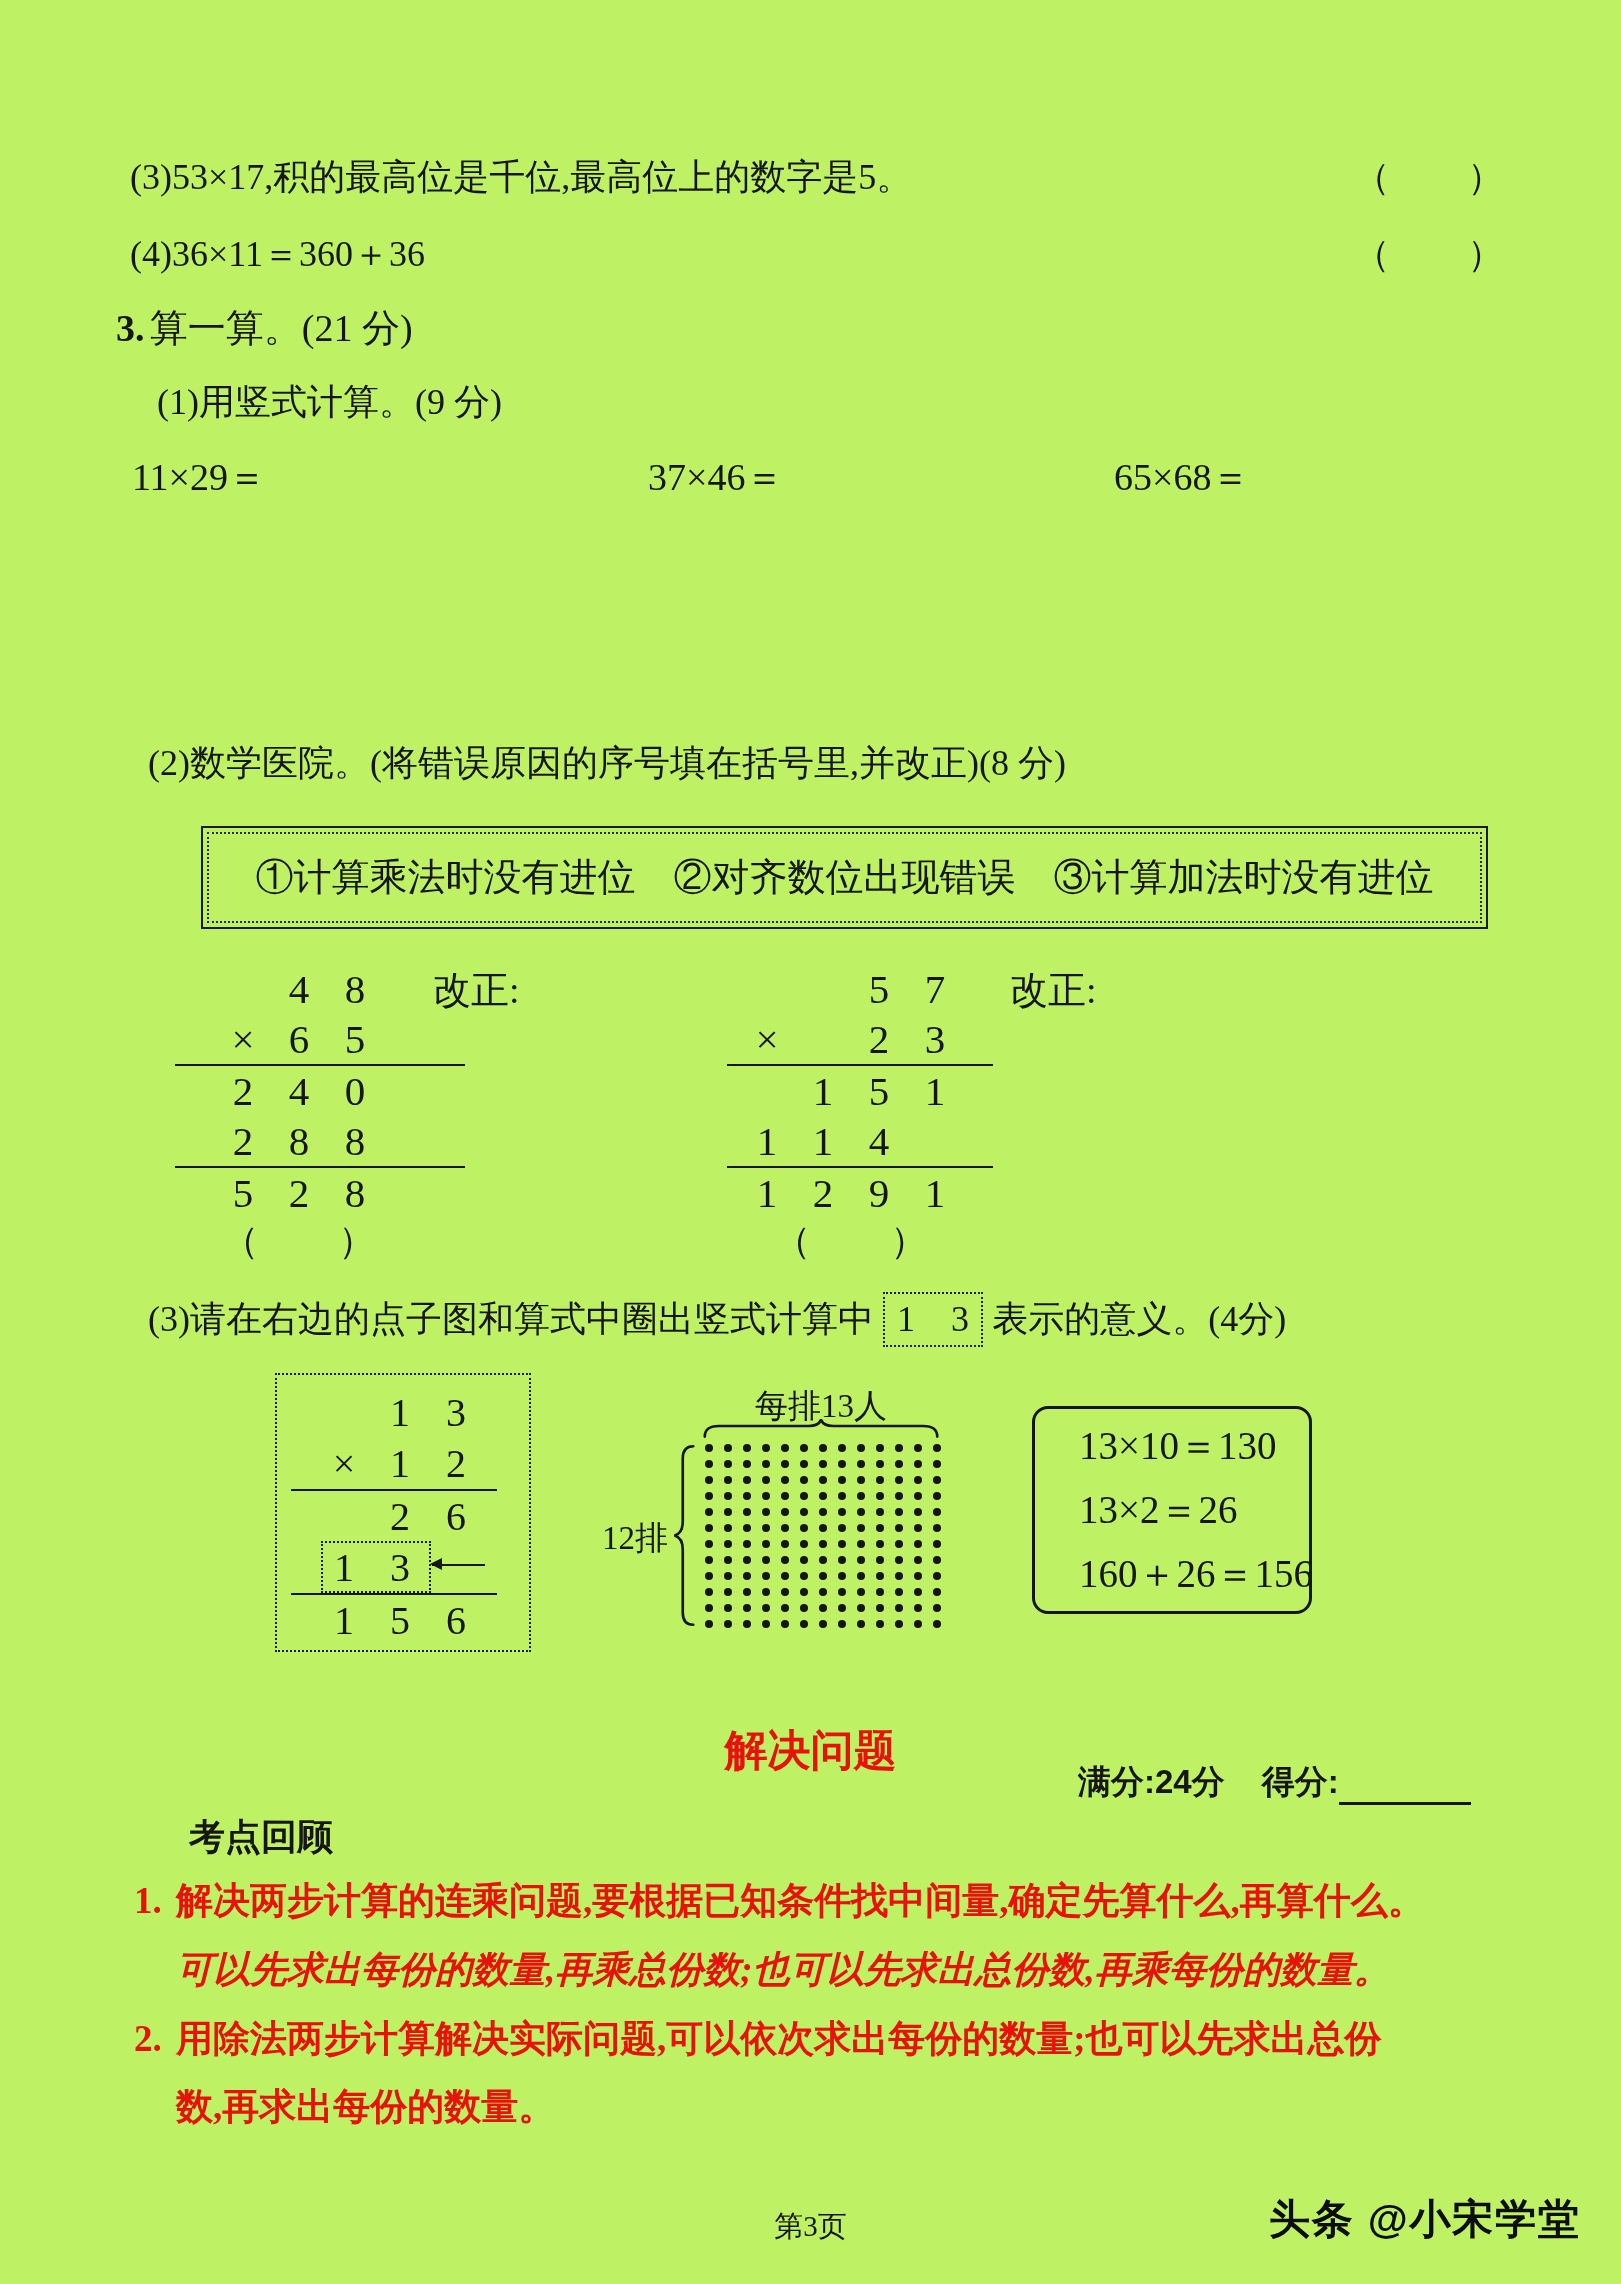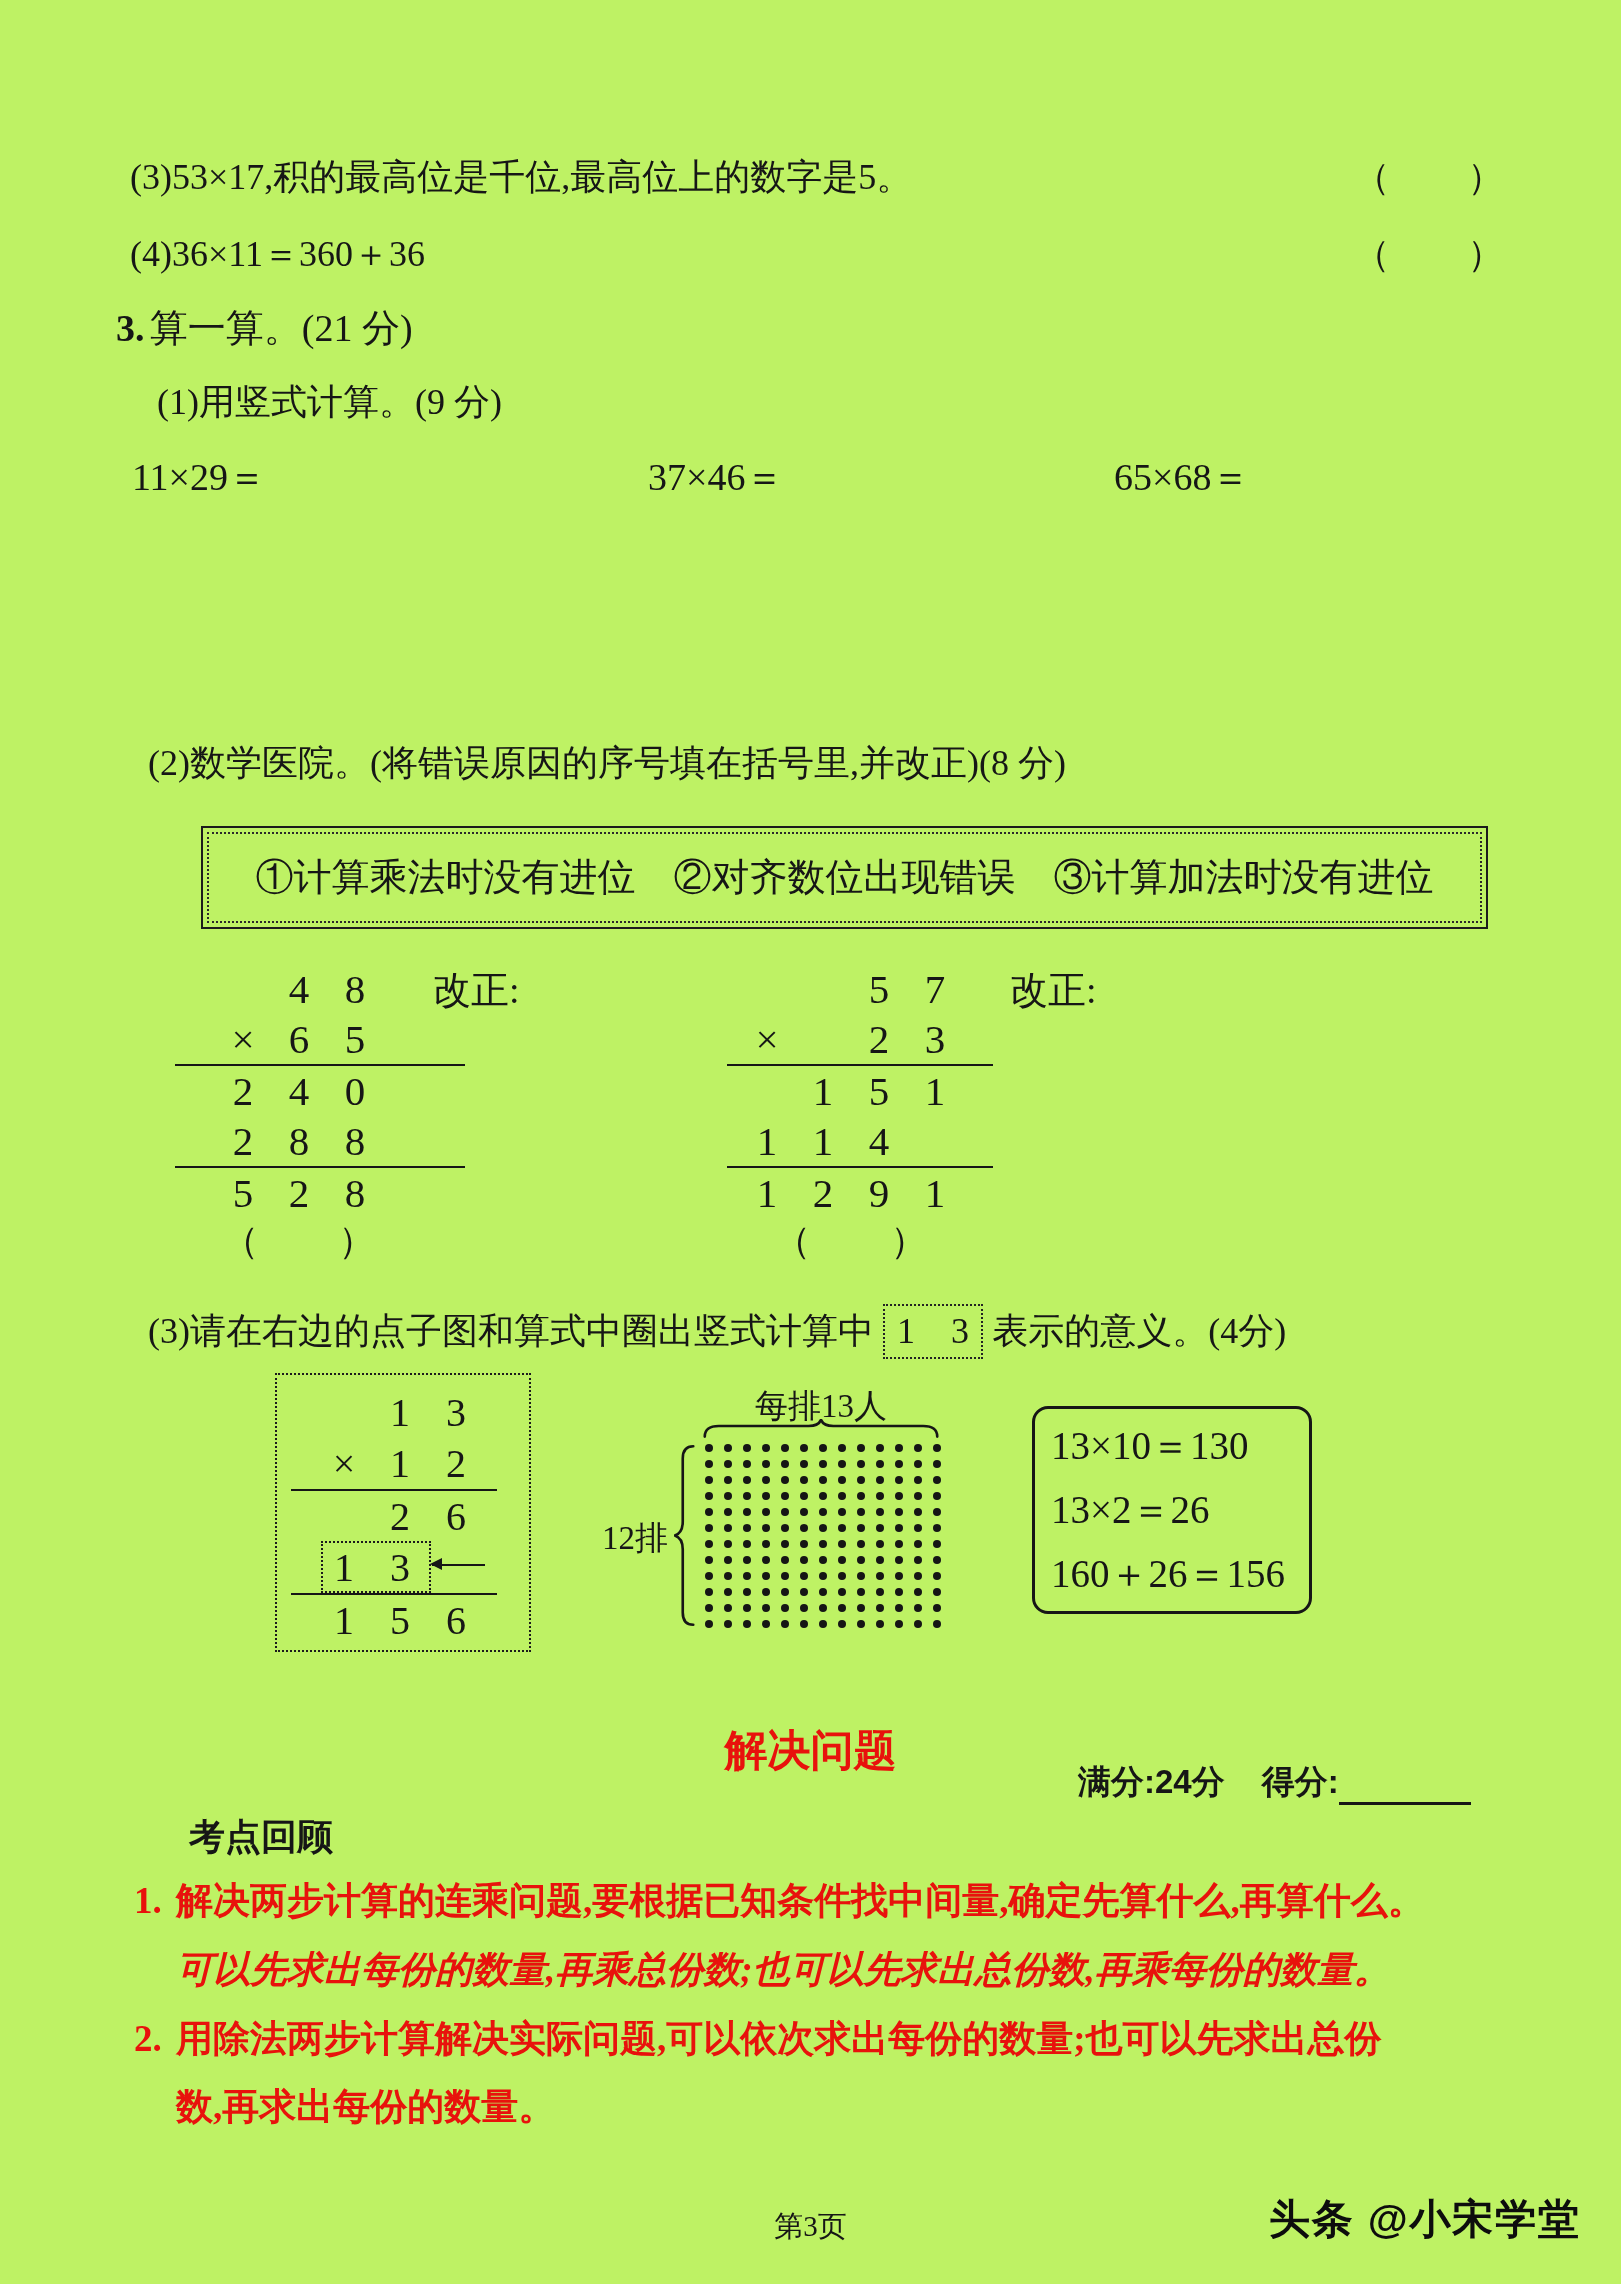--- a/index.html
+++ b/index.html
@@ -46,21 +46,21 @@
   }
   .demo .calc-cell{font-size:40px;line-height:51px;}
   .calc-line{
     height:0;border-top:2.6px solid #161616;
     margin-left:var(--lml);width:var(--lw);
   }
   .fix-label{font-size:38px;line-height:44px;}
   .calc-answer{font-size:37px;text-align:center;letter-spacing:1.8px;}
 
   
-  #part3{display:flex;align-items:center;font-size:36px;white-space:nowrap;margin-top:12px;}
+  #part3{display:flex;align-items:center;font-size:36px;white-space:nowrap;}
   #part3 .inline-box{
     border:2.6px dotted #222;padding:0.9px 12.3px;margin:0 8.8px;
     font-size:36px;
   }
 
   
   #demoBox{
     left:275px;top:1373px;width:252px;height:275px;
     border:2.6px dotted #1b1b1b;
   }
@@ -86,21 +86,21 @@
   #dotLeftLabel{left:591px;top:1516px;width:77px;text-align:right;
     font-size:33px;white-space:nowrap;}
   #dotGrid{left:705px;top:1444px;display:grid;row-gap:8px;}
   .dot{width:8px;height:8px;border-radius:50%;background:#151515;}
 
   
   #eqBox{
     left:1032px;top:1406px;width:280px;height:208px;
     border:3.5px solid #161616;border-radius:16px;
     display:flex;flex-direction:column;justify-content:space-evenly;
-    padding-left:16px;box-sizing:border-box;
+    padding-left:44px;box-sizing:border-box;
   }
   .eq-line{font-size:39px;white-space:nowrap;}
 
   
   #secTitle{
     left:0;top:1722px;width:1621px;text-align:center;
     font-size:43px;font-weight:bold;
     font-family:"Liberation Sans", sans-serif;
   }
   #reviewLabel{

